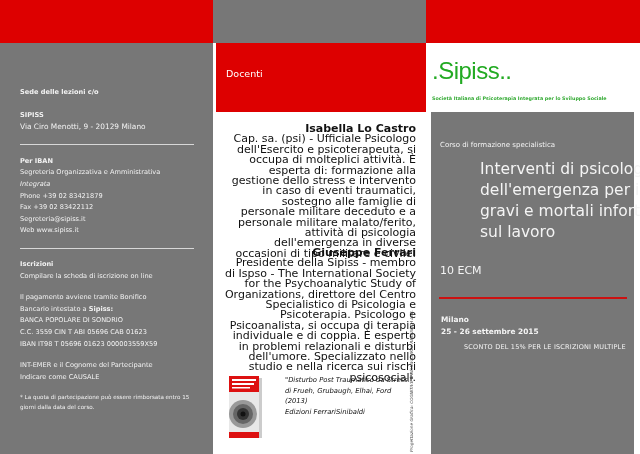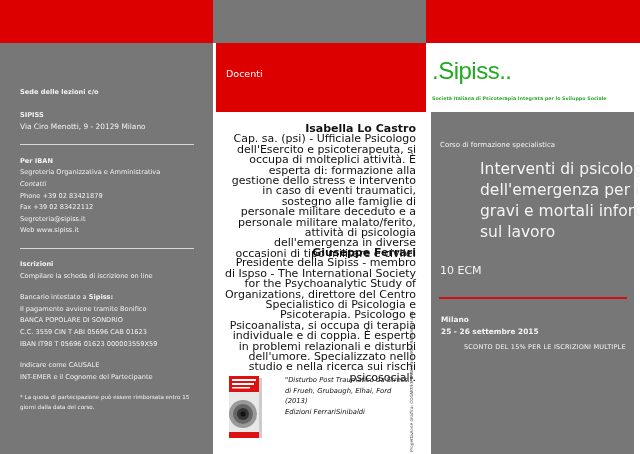--- a/index.html
+++ b/index.html
@@ -52,39 +52,39 @@
     <div style="height:44px"></div>
     <div class="bold">Sede delle lezioni c/o</div>
     <div style="height:11px"></div>
     <div class="bold">SIPISS</div>
     <div style="font-size:7.4px">Via Ciro Menotti, 9 - 20129 Milano</div>
     <div style="height:11px"></div>
     <div class="divider"></div>
     <div style="height:11px"></div>
     <div class="bold">Per IBAN</div>
     <div>Segreteria Organizzativa e Amministrativa</div>
-    <div class="ital">Contatti</div>
+    <div class="ital">Integrata</div>
     <div>Phone  +39  02 83421879</div>
     <div>Fax +39 02 83422112</div>
     <div>Segreteria@sipiss.it</div>
     <div>Web www.sipiss.it</div>
     <div style="height:11px"></div>
     <div class="divider"></div>
     <div style="height:10px"></div>
     <div class="bold">Iscrizioni</div>
     <div>Compilare la scheda di iscrizione on line</div>
     <div style="height:10px"></div>
+    <div>Il pagamento avviene tramite Bonifico</div>
     <div><span>Bancario intestato a </span><span class="bold">Sipiss:</span></div>
-    <div>Il pagamento avviene tramite Bonifico</div>
     <div>BANCA POPOLARE DI SONDRIO</div>
     <div>C.C. 3559  CIN T  ABI 05696  CAB 01623</div>
     <div>IBAN IT98 T 05696 01623 000003559X59</div>
     <div style="height:10px"></div>
+    <div>INT-EMER e il Cognome del Partecipante</div>
     <div>Indicare come CAUSALE</div>
-    <div>INT-EMER e il Cognome del Partecipante</div>
     <div style="height:10px"></div>
     <div style="font-size:5.6px; line-height:9.5px;">* La quota di partecipazione può essere rimborsata entro 15 giorni dalla data del corso.</div>
   </div>
 </div>
 
 <div id="mid-top" class="block gray"></div>
 <div id="mid-header" class="block red">
   <div class="title">Docenti</div>
 </div>
 <div id="mid-body" class="block white">

